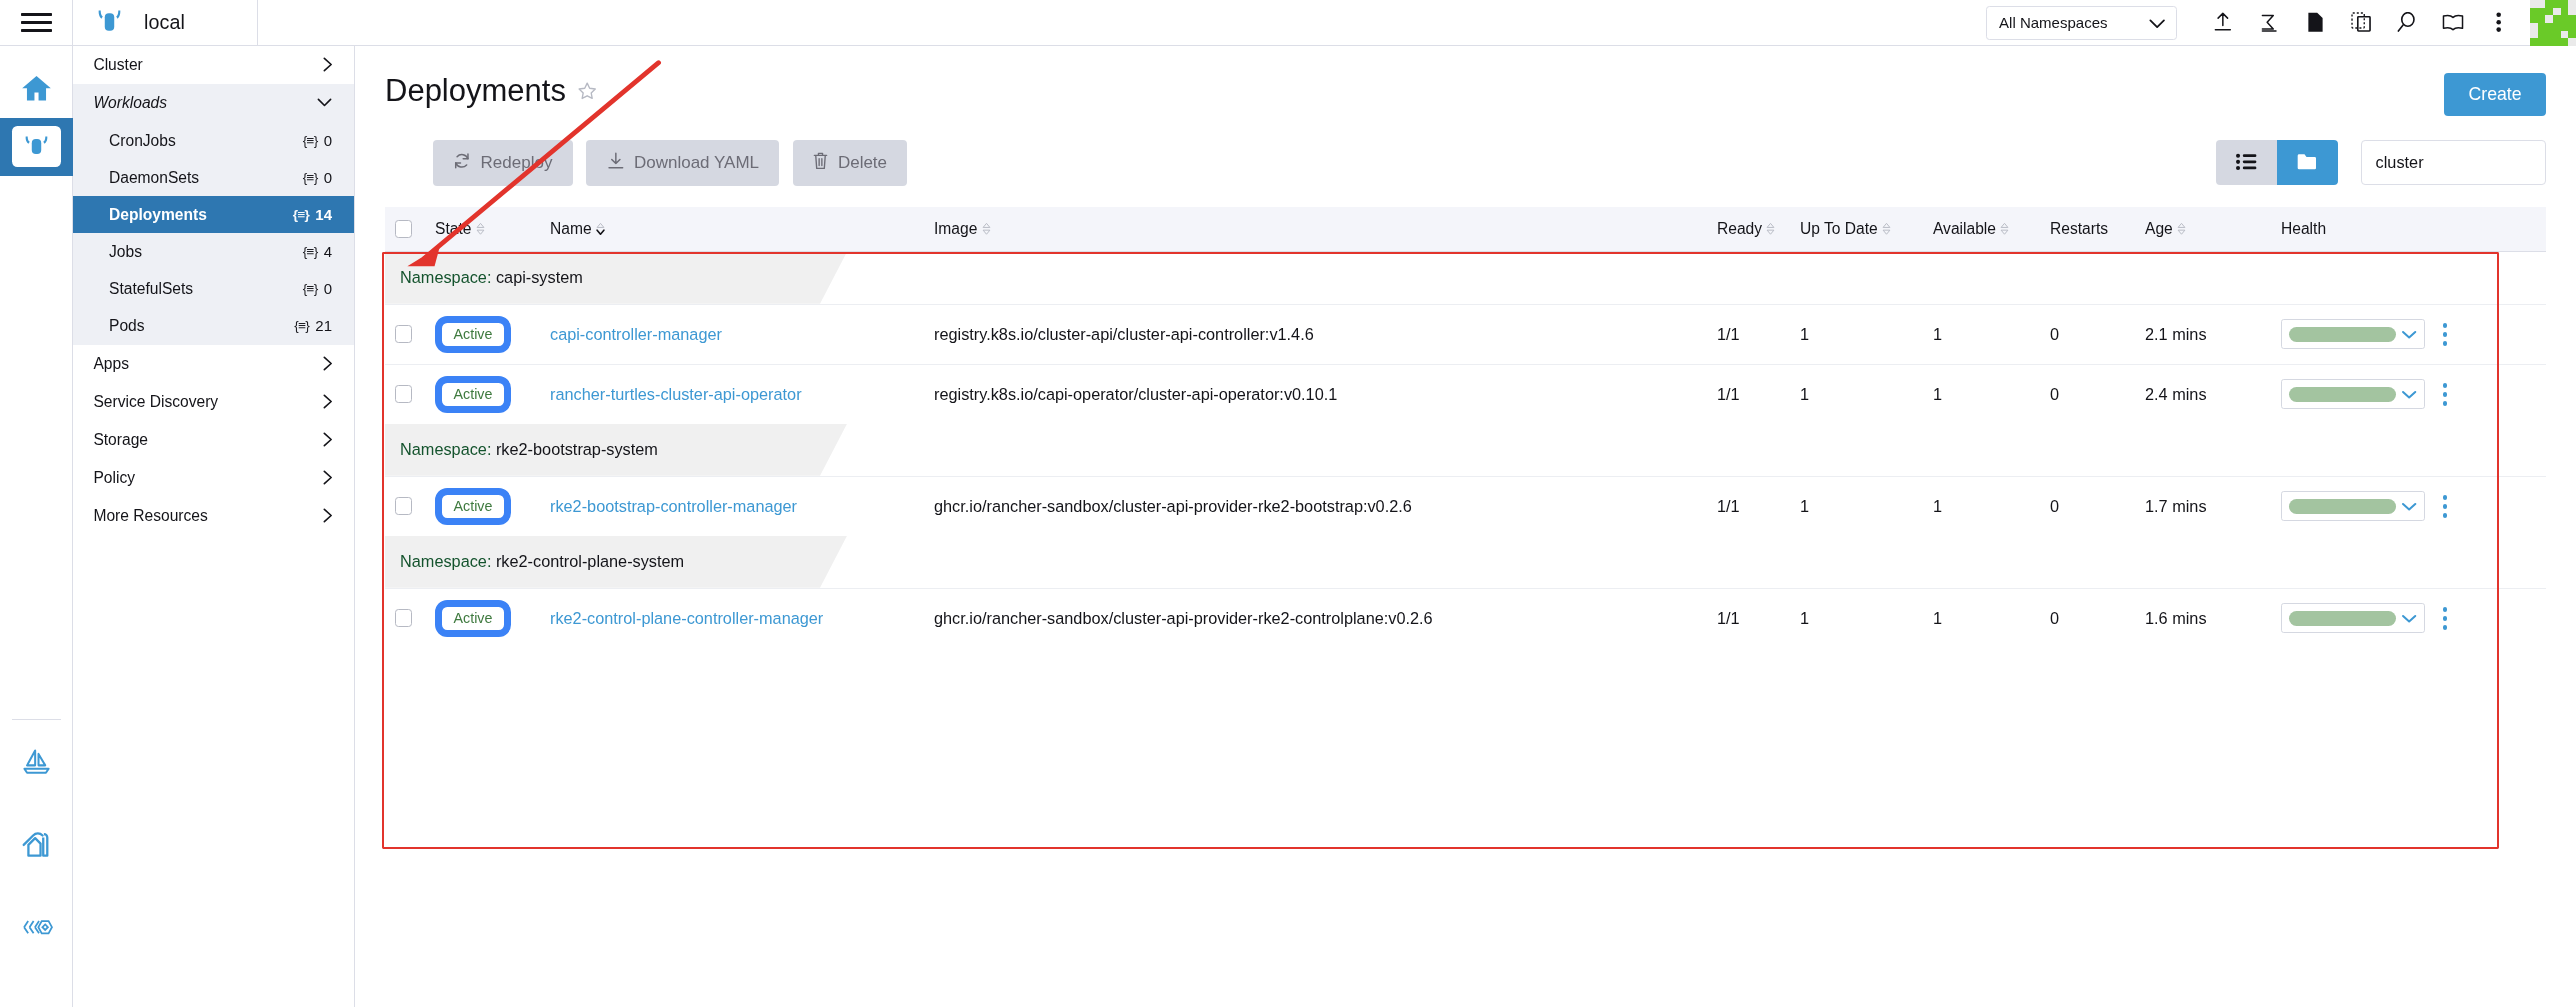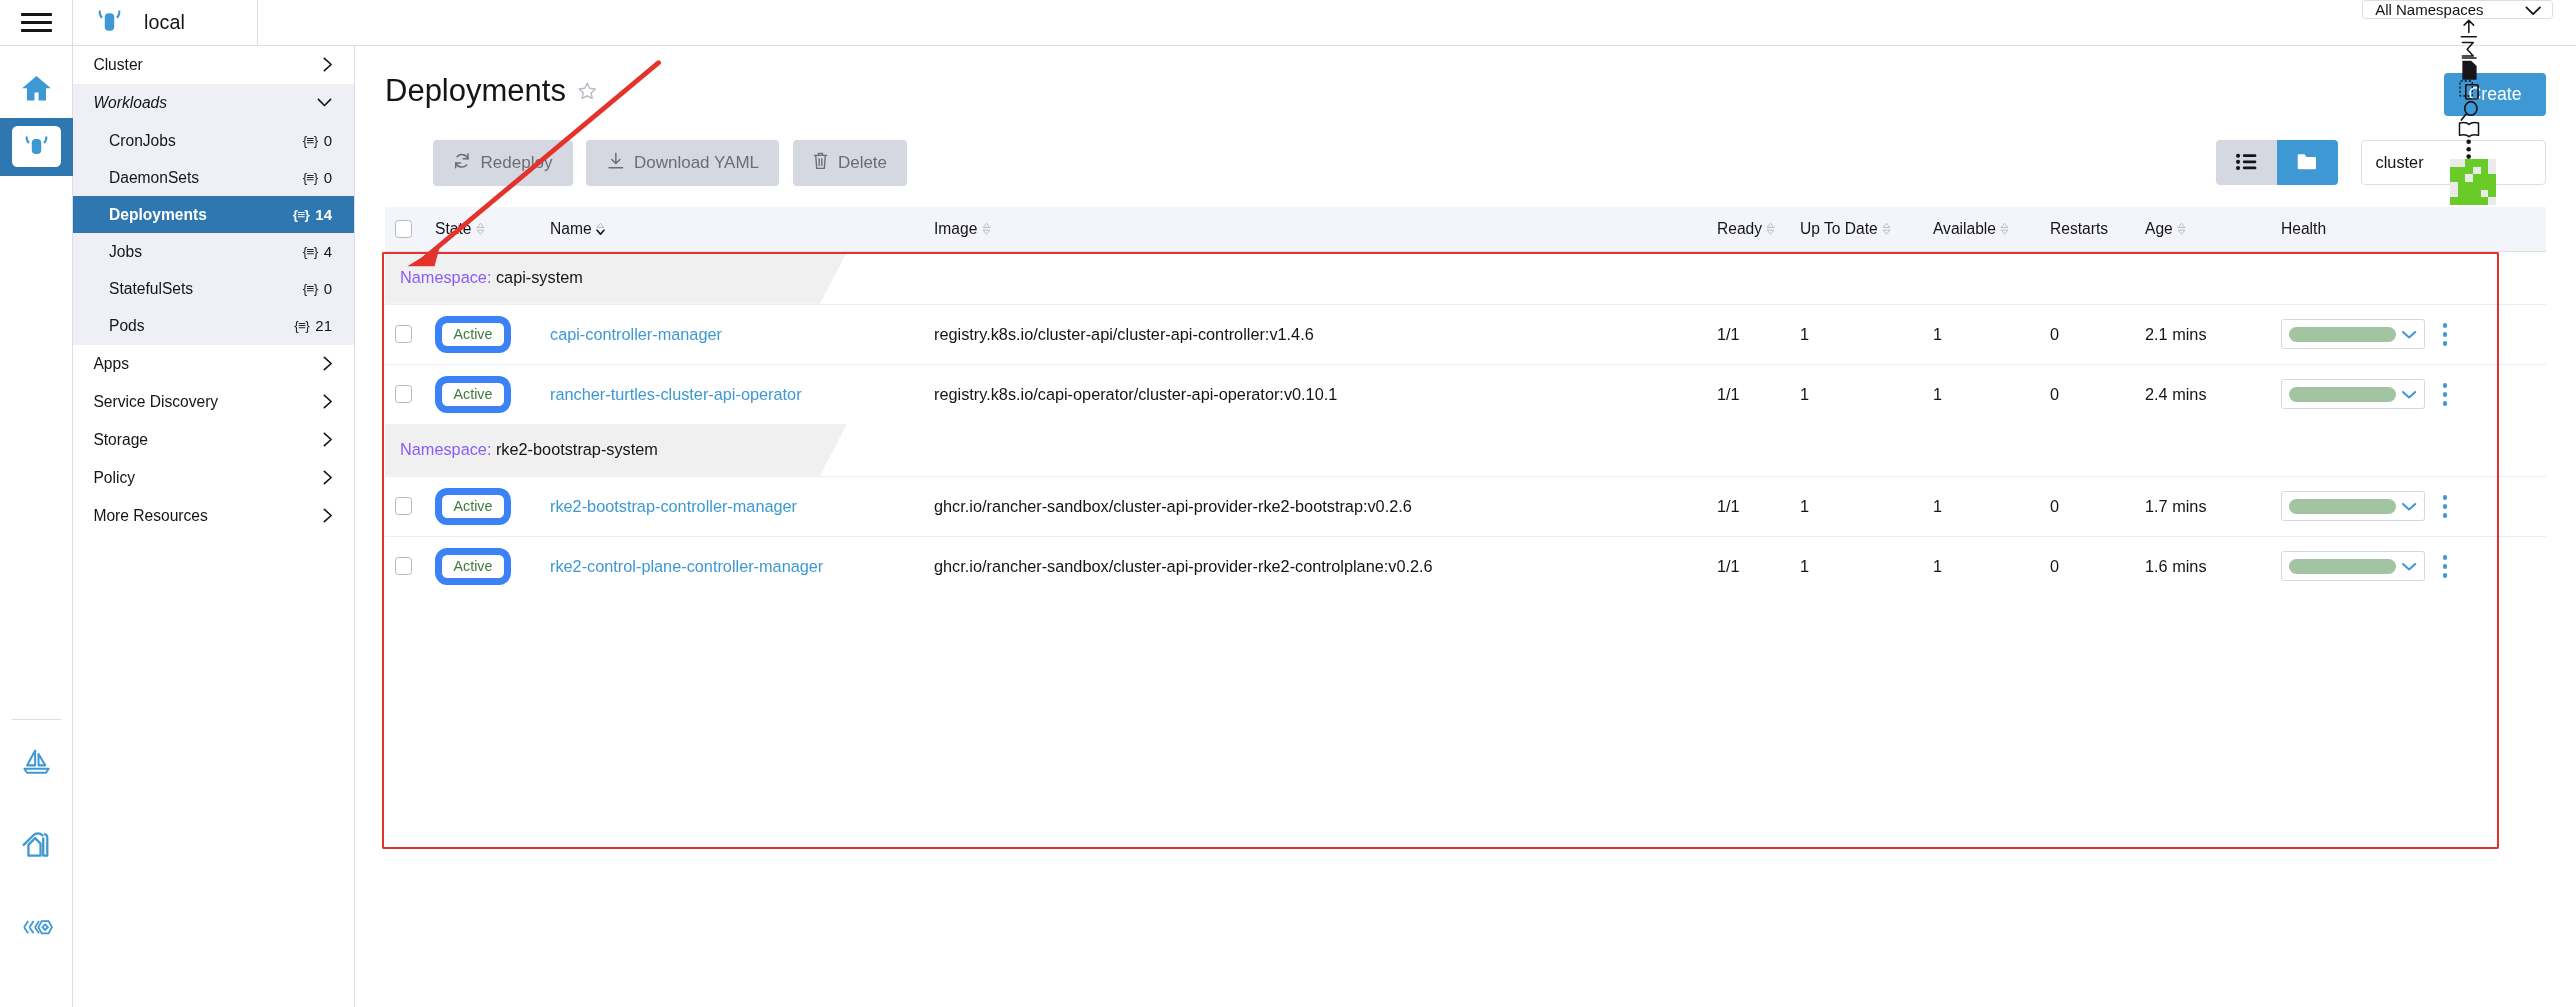--- a/index.html
+++ b/index.html
@@ -25,21 +25,21 @@
   }
   .burger-bars { width: 31px; }
   .burger-bars span { display: block; height: 3.4px; background: #141419; border-radius: 0.7px; margin: 4.8px 0; }
   .hdr-cluster {
     display: flex; align-items: center; gap: 21px; padding: 0 23px;
     border-right: 0.7px solid #dcdee7;
     min-width: 185px;
   }
   .cluster-name { font-size: 19.7px; color: #141419; letter-spacing: 0.1px; }
   .hdr-spacer { flex: 1; }
-  .hdr-right { display: flex; align-items: center; gap: 0; padding-right: 0; flex-direction: column; }
+  .hdr-right { display: flex; align-items: center; gap: 0; padding-right: 0; }
   .ns-select {
     width: 191px; height: 34px;
     border: 0.7px solid #dcdee7; border-radius: 3.4px;
     background: #fff;
     display: flex; align-items: center; justify-content: space-between;
     padding: 0 11px 0 12.2px;
     font-size: 15px; color: #141419; cursor: pointer;
     margin-right: 23px;
   }
   .hdr-icon {
@@ -167,21 +167,21 @@
     background: #fff;
   }
   .group-tab {
     position: absolute; left: 0; top: 0; height: 52px; width: 516px;
     background: #f0f0f0;
     clip-path: polygon(0 0, 462px 0, 435px 100%, 0 100%);
   }
   .group-label {
     position: relative; z-index: 2; font-size: 16.3px; padding-left: 15px; color: #141419;
   }
-  .group-label .gl-key { color: #8b5cf6; }
+  .group-label .gl-key { color: #14532d; }
 
   .row {
     display: flex; align-items: center; height: 60px;
     border-top: 0.7px solid #eceef2;
     font-size: 16.3px; color: #141419;
   }
   .badge-active {
     border: 7px solid #3b82f6; color: #3f7a3f; background: #fff;
     border-radius: 12.2px; padding: 3.4px 11.5px; font-size: 14.3px; display: inline-block;
   }
@@ -683,20 +683,27 @@
               </span>
             </div>
             <div class="kebab">
                 <i></i>
                 <i></i>
                 <i></i>
               </div>
           </div>
         </div>
 
+        <div class="group-header">
+          <div class="group-tab"></div>
+          <div class="group-label">
+            <span class="gl-key">Namespace:</span>
+            <span>rke2-control-plane-system</span>
+          </div>
+        </div>
         <div class="row">
           <div class="c-check">
               <span class="chk"></span>
             </div>
           <div class="c-state"><span class="badge-active">Active</span></div>
           <div class="c-name"><a class="link">rke2-control-plane-controller-manager</a></div>
           <div class="c-image img-cell">ghcr.io/rancher-sandbox/cluster-api-provider-rke2-controlplane:v0.2.6</div>
           <div class="c-ready">1/1</div>
           <div class="c-utd">1</div>
           <div class="c-avail">1</div>

